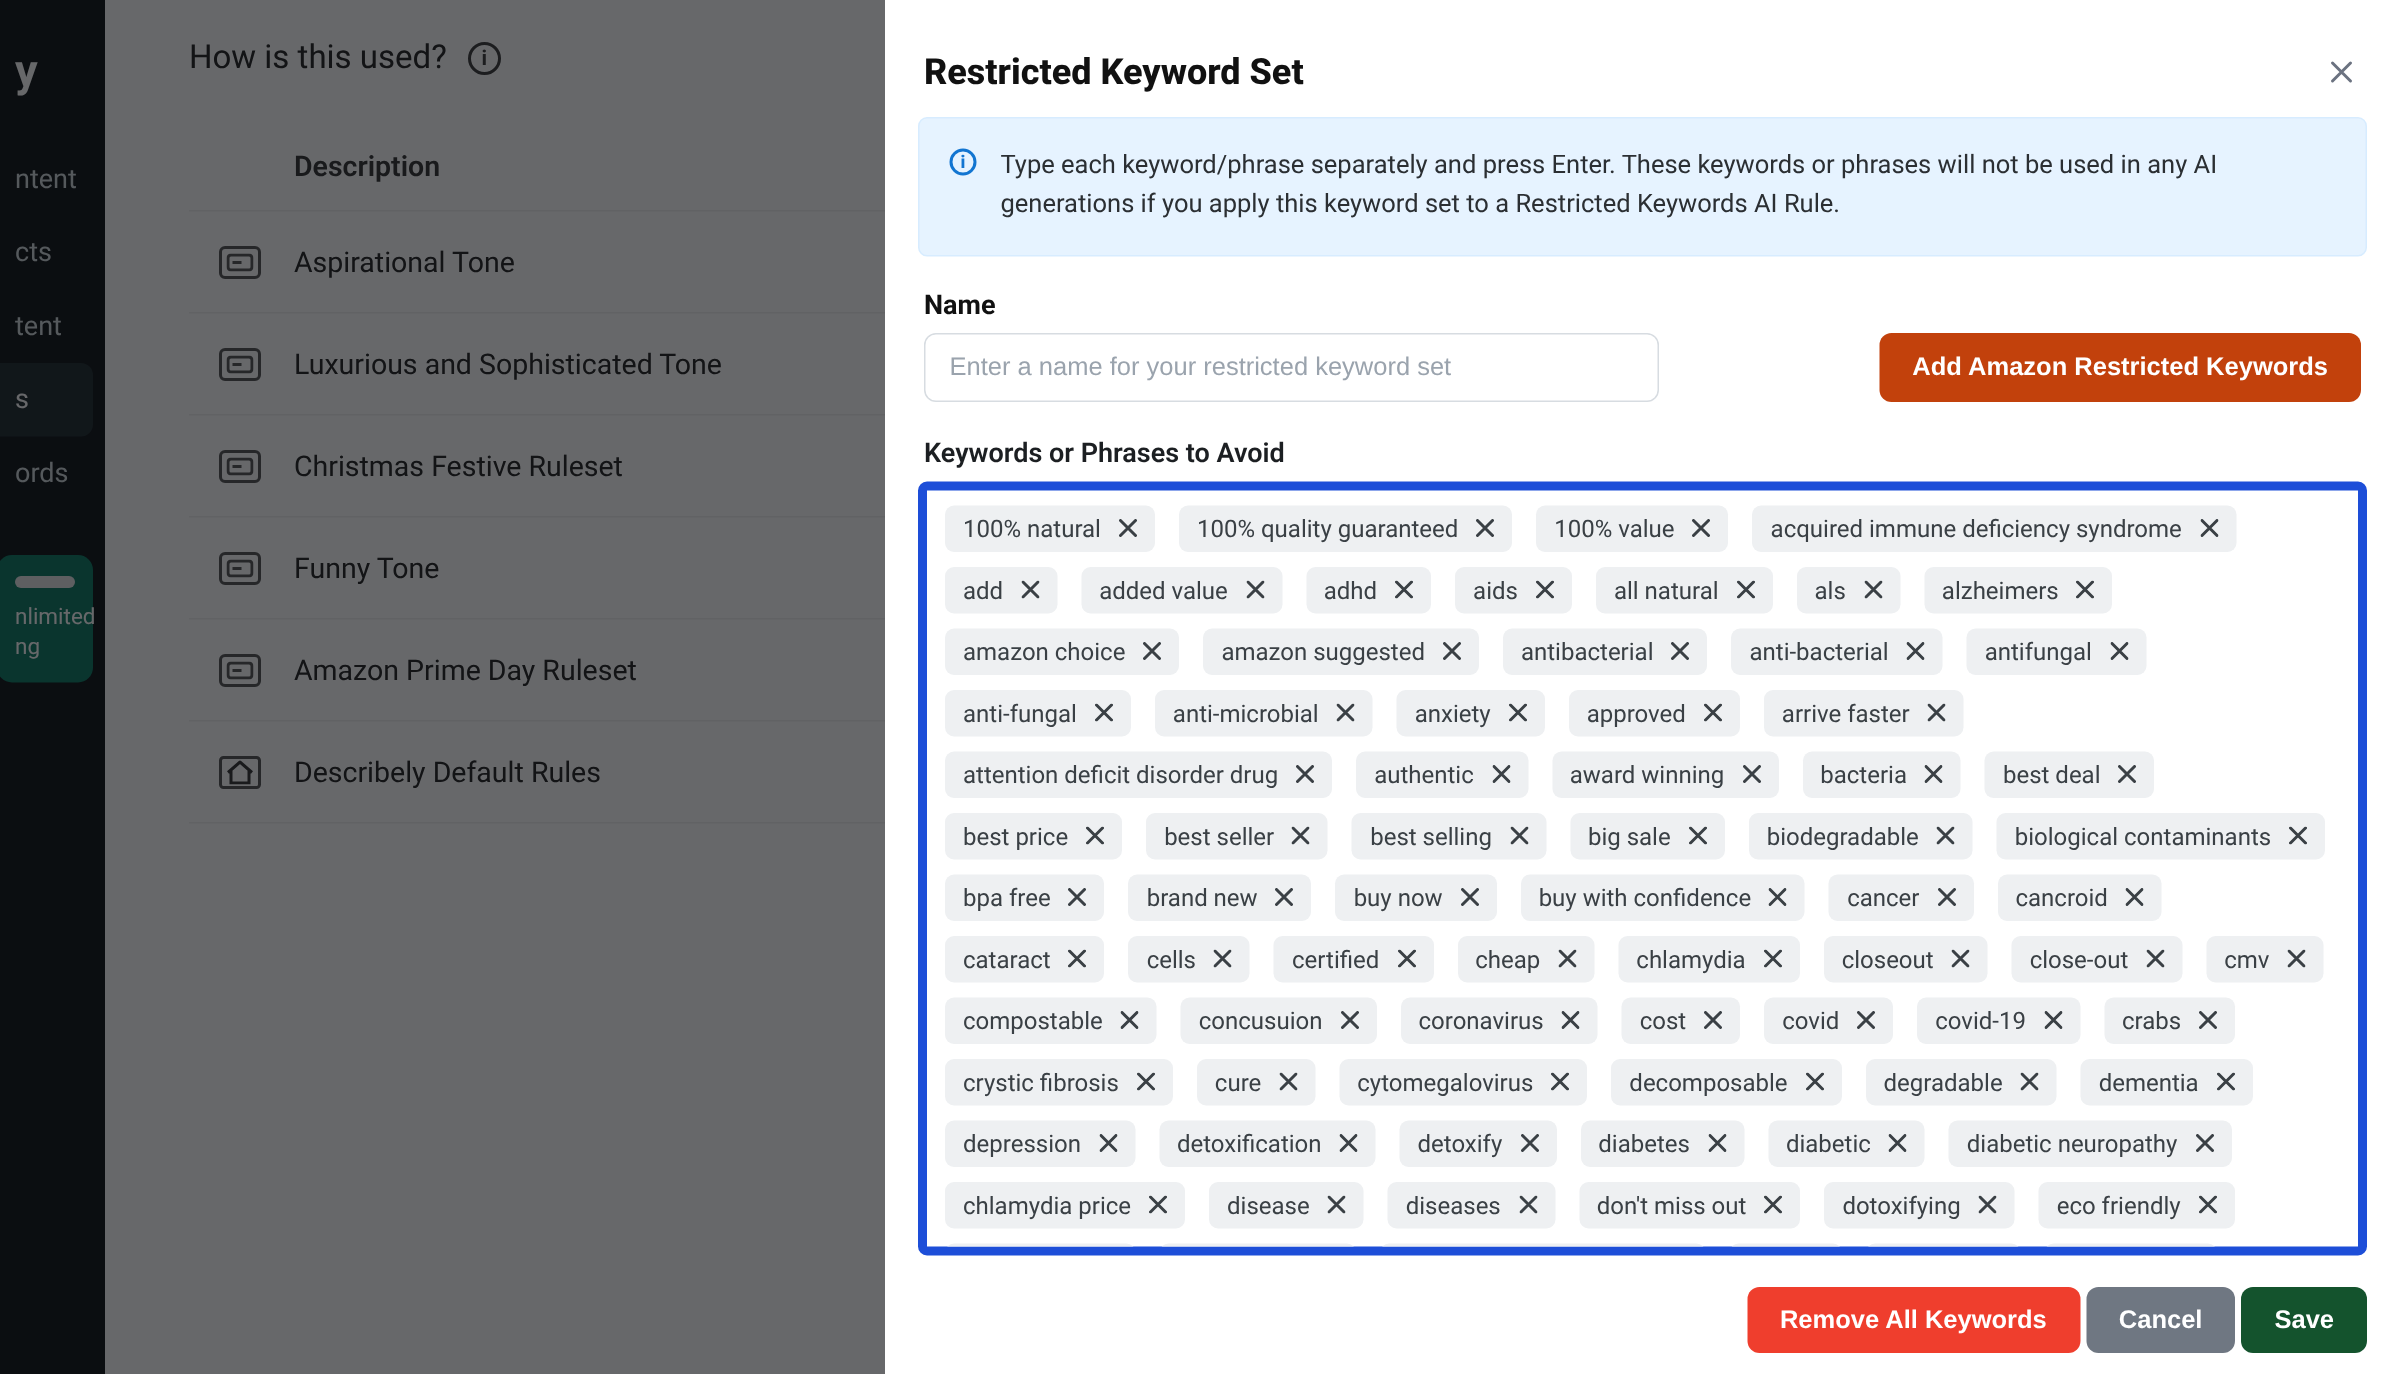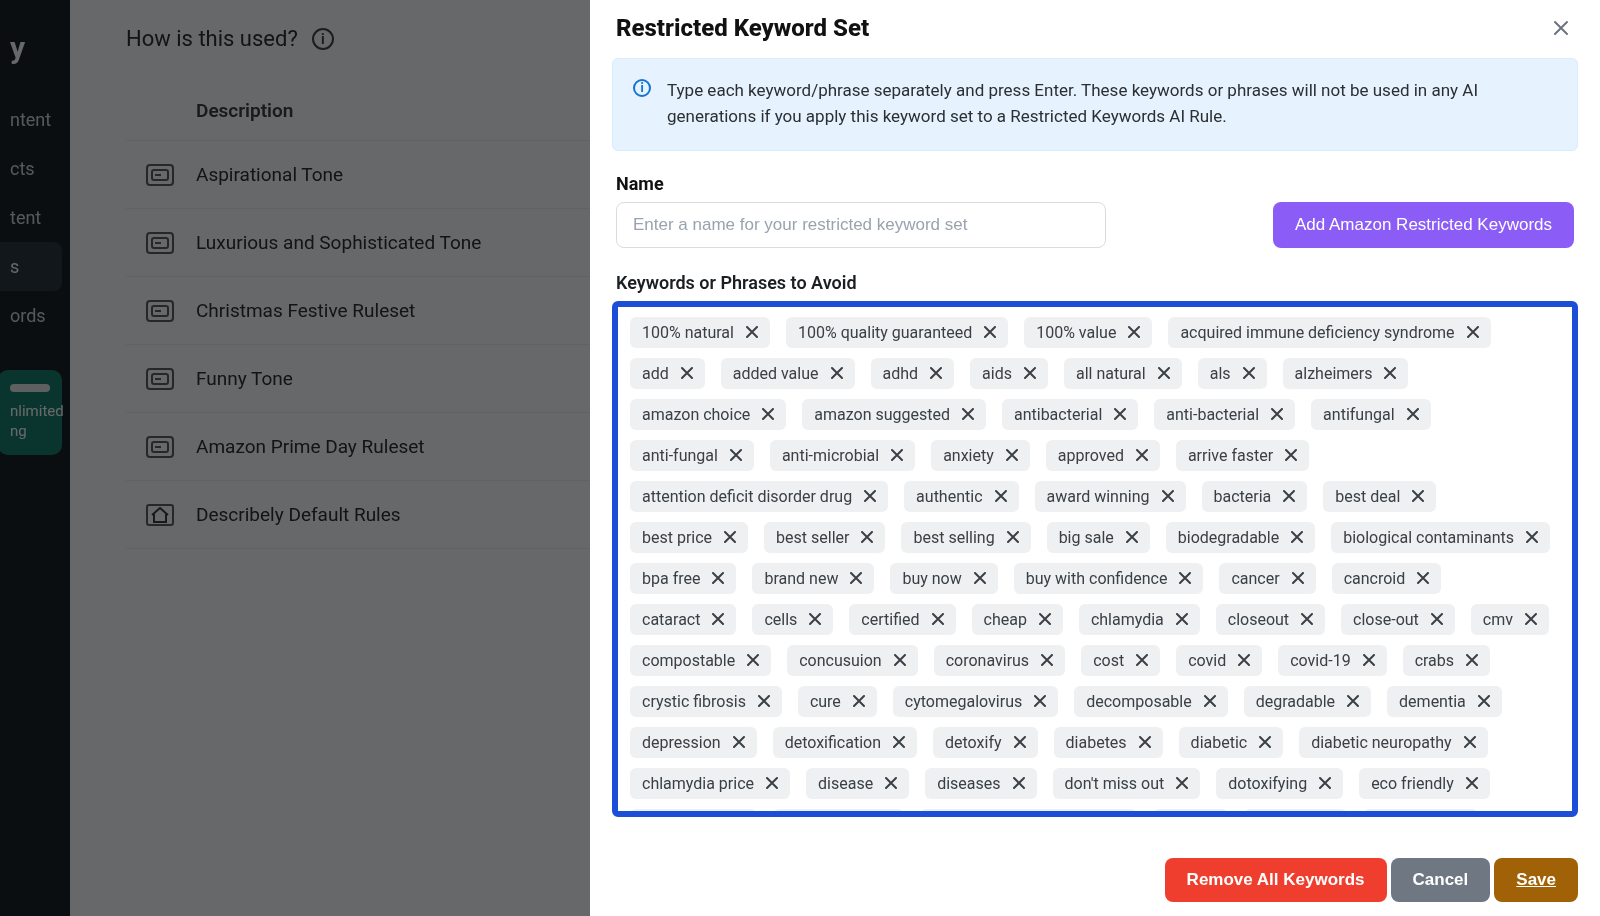--- a/index.html
+++ b/index.html
@@ -54,20 +54,21 @@
   .scrim { position:absolute; inset:0; background:rgba(10,12,14,0.62); }
 
   
   .modal {
     position:absolute; right:0; top:0; width:1010px; height:916px; background:#fff;
     display:flex; flex-direction:column;
   }
   .modal .mheader {
     display:flex; align-items:center; justify-content:space-between;
     padding: 14px 26px 10px 26px;
+    margin-top: 20px;
   }
   .modal .mheader h1 { font-size:24px; font-weight:800; color:#111; }
   .modal .mheader .close {
     width:26px; height:26px; display:flex; align-items:center; justify-content:center; cursor:pointer;
     color:#6b7280; font-size:18px;
   }
   .modal .notice {
     margin: 6px 22px 0 22px; background:#e6f3ff; border:1px solid #d7ecff; border-radius:6px;
     padding:18px 22px 20px 54px; position:relative; color:#2b2f33; font-size:17px; line-height:1.55;
   }
@@ -81,22 +82,22 @@
   .modal .namerow {
     display:flex; align-items:center; gap:18px; padding: 0 26px;
   }
   .modal .namerow input {
     flex: 0 0 490px; height:46px; border:1px solid #d7dce1; border-radius:8px; padding:0 16px;
     font-size:17px; color:#000000;
   }
   .modal .namerow input::placeholder { color:#9aa3ad; }
   .modal .namerow .spacer { flex:1; }
   .modal .namerow .addbtn {
-    background:#8b5cf6; color:#fff; border:none; border-radius:8px; height:46px;
-    padding:0 22px; font-size:17px; font-weight:400; cursor:pointer;
+    background:#c2410c; color:#fff; border:none; border-radius:8px; height:46px;
+    padding:0 22px; font-size:17px; font-weight:700; cursor:pointer;
   }
   .modal .kw-label { padding: 24px 26px 8px 26px; font-size:18px; font-weight:600; color:#1c1f22; }
   .modal .chips-wrap {
     margin: 0 22px 0 22px; border:6px solid #1d4ed8; border-radius:6px; padding:10px 12px 12px 12px;
     height: 516px; overflow:hidden;
   }
   .chips { display:flex; flex-wrap:wrap; gap:10px 16px; }
   .chip {
     display:inline-flex; align-items:center; gap:10px;
     background:#eef0f2; color:#3a4045; border-radius:6px; padding:6px 10px 6px 12px;
@@ -107,21 +108,21 @@
     color:#3a4045; cursor:pointer; font-size:15px; line-height:1;
   }
   .modal .footer {
     position:absolute; right:22px; bottom:14px; display:flex; gap:4px;
   }
   .btn {
     height:44px; border:none; border-radius:8px; padding:0 22px; font-size:17px; font-weight:700; cursor:pointer;
   }
   .btn.danger { background:#ef3e2d; color:#fff; }
   .btn.secondary { background:#6f7782; color:#fff; }
-  .btn.primary { background:#a16207; color:#fff;text-decoration:underline; }
+  .btn.primary { background:#14532d; color:#fff; }
 </style>
 </head>
 <body>
 
 <div class="back-layer">
   <div class="sidebar">
     <div class="brand">y</div>
     <div class="navitem"><span>ntent</span></div>
     <div class="navitem"><span>cts</span></div>
     <div class="navitem"><span>tent</span></div>

